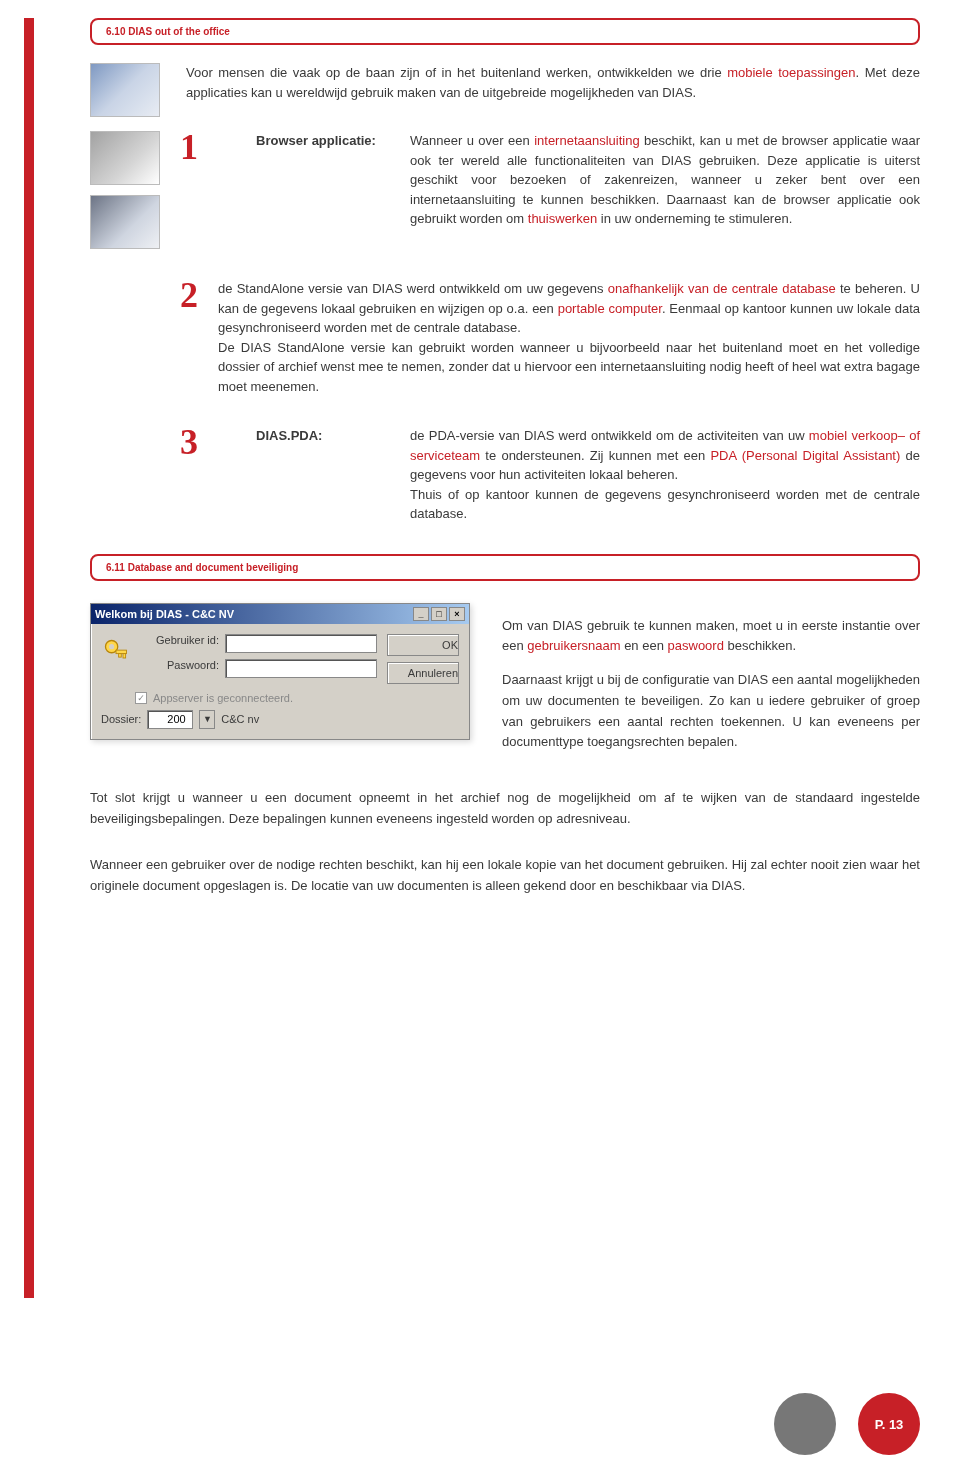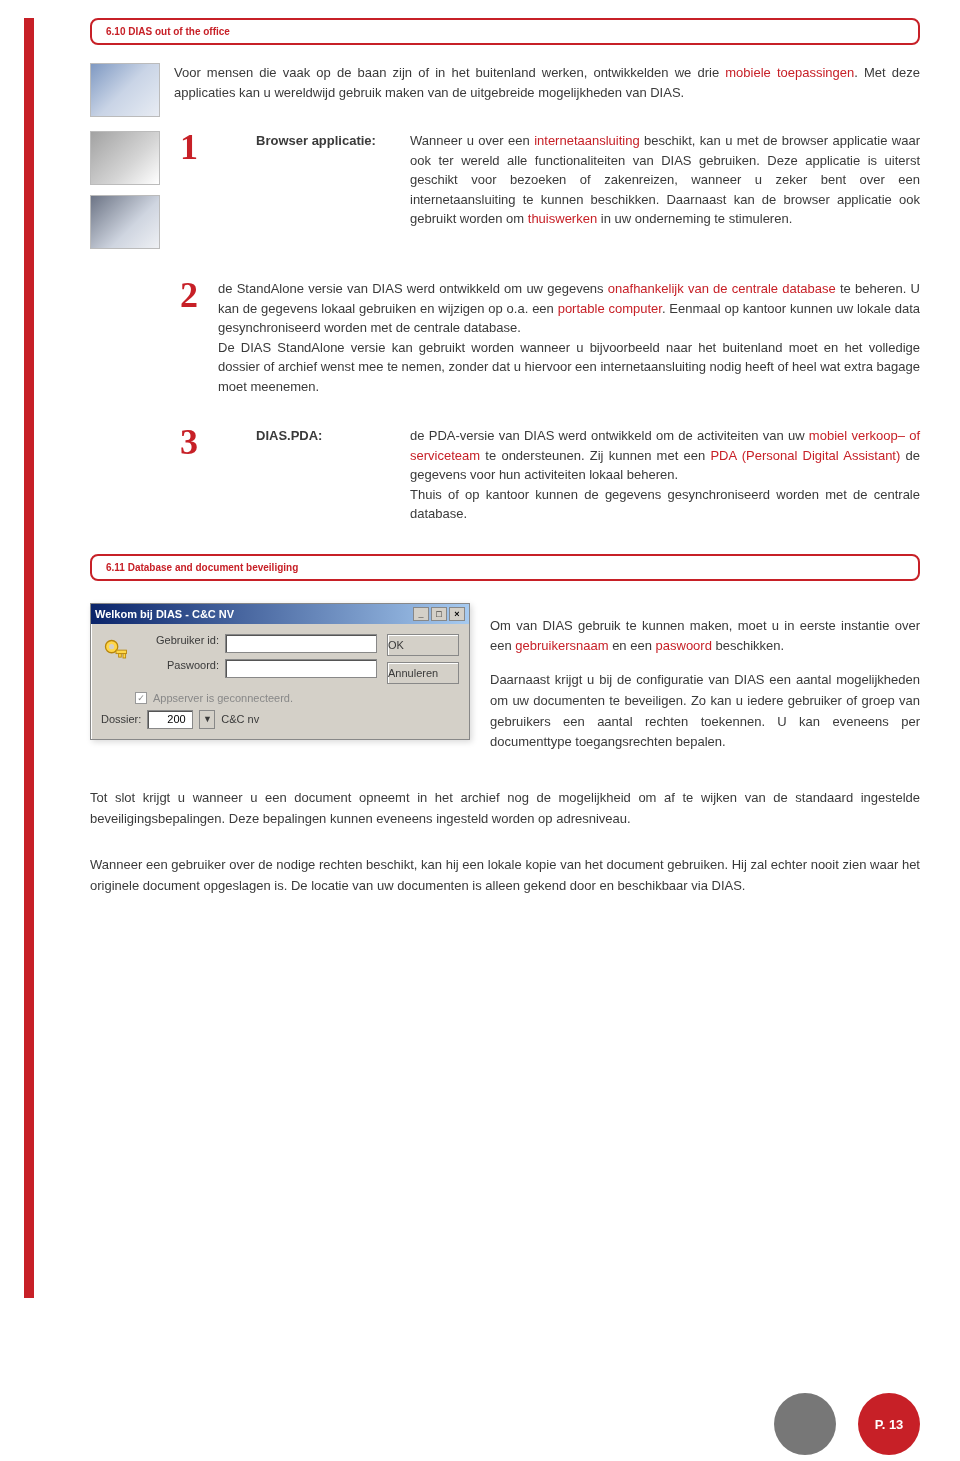--- a/index.html
+++ b/index.html
@@ -32,21 +32,21 @@
     border: 2px solid #c72027;
     border-radius: 8px;
     padding: 6px 14px;
     margin: 18px 0 18px 0;
     color: #c72027;
     font-weight: bold;
     font-size: 10px;
   }
   .intro-row {
     display: flex;
-    gap: 14px;
+    gap: 26px;
     margin-bottom: 14px;
   }
   .thumb {
     width: 70px;
     height: 54px;
     background: linear-gradient(135deg, #7f99c2 0%, #c9d4e6 50%, #e8ecf3 100%);
     border: 1px solid #bbb;
     flex-shrink: 0;
     position: relative;
   }
@@ -88,21 +88,21 @@
     line-height: 1.5;
     margin-left: 38px;
   }
   .desc-col {
     flex: 1;
     line-height: 1.5;
     text-align: justify;
   }
   .login-row {
     display: flex;
-    gap: 20px;
+    gap: 32px;
     margin: 22px 0;
     align-items: flex-start;
   }
   .login-box {
     width: 380px;
     border: 1px solid #888;
     background: #d4d0c8;
     font-family: Tahoma, sans-serif;
     font-size: 11px;
     box-shadow: 1px 1px 0 #fff inset, 2px 2px 6px rgba(0,0,0,0.15);
@@ -150,21 +150,21 @@
     background: #fff;
     border: 1px solid #888;
     box-shadow: inset 1px 1px 0 #555;
   }
   .login-btns { display: flex; flex-direction: column; gap: 6px; }
   .login-btn {
     width: 72px; height: 22px;
     background: #d4d0c8;
     border: 1px solid #888;
     box-shadow: inset 1px 1px 0 #fff;
-    text-align: left;
+    text-align: right;
     line-height: 20px;
   }
   .login-status {
     display: flex; align-items: center;
     padding-left: 44px;
     color: #888;
     margin-bottom: 6px;
   }
   .login-status .cb {
     width: 12px; height: 12px;

